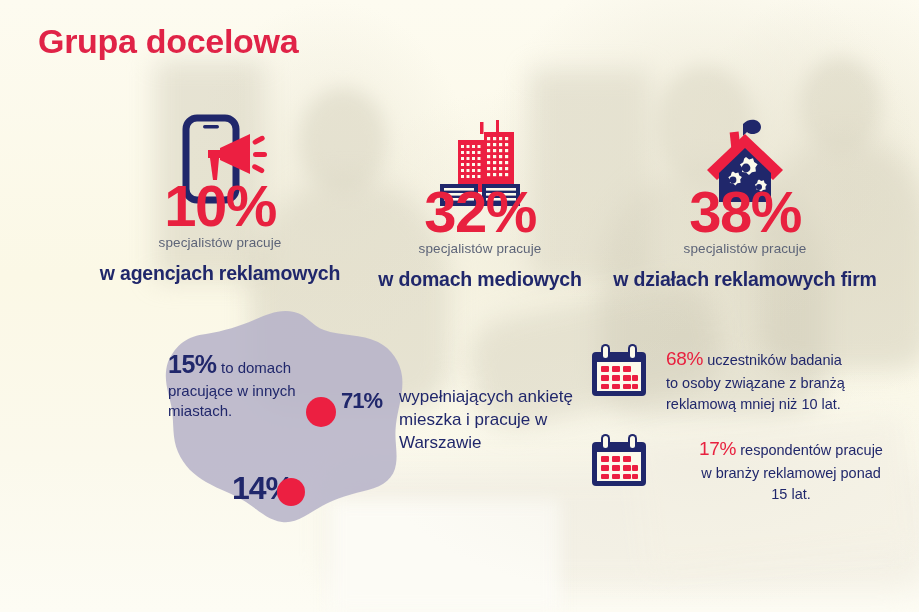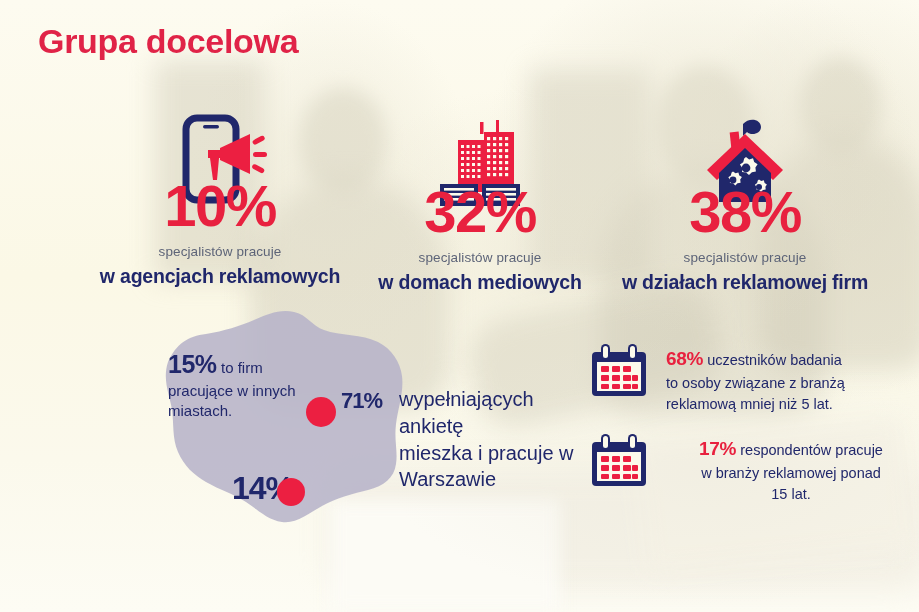--- a/index.html
+++ b/index.html
@@ -49,50 +49,50 @@
   }
 
   
   .stat{position:absolute;text-align:center;}
   .stat .icon-wrap{height:92px;display:flex;align-items:flex-end;justify-content:center;}
   .stat .pct{
     font-size:58px;font-weight:bold;color:#e8213f;line-height:.82;
     letter-spacing:-1.5px;margin-top:-22px;position:relative;z-index:3;
   }
   .stat .cap{
-    font-size:13.5px;color:#5d6478;margin-top:14px;letter-spacing:.1px;
+    font-size:13.5px;color:#5d6478;margin-top:5px;letter-spacing:.1px;
   }
   .stat .strong{
-    font-size:19.5px;font-weight:bold;color:#20276b;margin-top:6px;letter-spacing:-.2px;
+    font-size:19.5px;font-weight:bold;color:#20276b;margin-top:12px;letter-spacing:-.2px;
   }
   #stat-1{left:60px;top:112px;width:320px;}
   #stat-2{left:340px;top:118px;width:280px;}
   #stat-3{left:580px;top:118px;width:330px;}
 
   
   .map-wrap{position:absolute;left:128px;top:300px;width:310px;height:235px;}
   .map-wrap svg{display:block;filter:blur(.4px);}
   .map-txt{position:absolute;color:#20276b;}
   #txt-15{left:168px;top:348px;width:180px;line-height:1.3;}
   #txt-15 .big{font-size:25px;font-weight:bold;letter-spacing:-.5px;}
   #txt-15 .small{font-size:15px;}
   #txt-krakow{left:138px;top:473px;width:120px;text-align:right;font-size:15px;line-height:1.22;}
   .num14{position:absolute;left:232px;top:470px;font-size:32px;font-weight:bold;color:#20276b;letter-spacing:-1px;}
   .dot{position:absolute;border-radius:50%;background:#ec1f41;}
   #dot-krakow{left:277px;top:478px;width:28px;height:28px;}
   #dot-warsaw{left:306px;top:397px;width:30px;height:30px;}
   .num71{position:absolute;left:341px;top:388px;font-size:22px;font-weight:bold;color:#20276b;letter-spacing:-1px;}
-  #txt-warsaw{position:absolute;left:399px;top:386px;width:180px;font-size:20px;color:#20276b;line-height:1.34;}
+  #txt-warsaw{position:absolute;left:399px;top:386px;width:180px;font-size:17px;color:#20276b;line-height:1.34;}
 
   
   .cal-row{position:absolute;display:flex;align-items:flex-start;gap:16px;}
   #cal-1{left:588px;top:340px;}
   #cal-2{left:588px;top:430px;text-align:center;}
   .cal-txt{font-size:14.5px;color:#20276b;line-height:1.42;width:250px;padding-top:6px;}
-  .cal-txt .pctr{color:#e8213f;font-weight:bold;font-size:19px;letter-spacing:-.3px;}
+  .cal-txt .pctr{color:#e8213f;font-weight:normal;font-size:19px;letter-spacing:-.3px;}
 </style>
 </head>
 <body>
 
 <div id="stage">
 
   <div class="bg-layer bg-base"></div>
   <div class="bg-layer">
     <div class="ghost soft g-tower"></div>
     <div class="ghost soft g-bld"></div>
@@ -225,39 +225,39 @@
           <circle cx="53" cy="50" r="4.4" fill="#20276b"></circle>
           <path d="M40 62 m0,-8.5 l2.5,1.8 2.9,-0.9 0.9,3 2.6,1.6 -1.7,2.6 0.4,3.1 -3.1,0.5 -2.2,2.2 -2.3,-2.1 -3.1,-0.4 0.2,-3.1 -1.8,-2.5 2.5,-1.8 0.8,-3 z"></path>
           <circle cx="40" cy="62" r="3.4" fill="#20276b"></circle>
           <path d="M66 69 m0,-7.5 l2.2,1.6 2.6,-0.8 0.8,2.7 2.3,1.4 -1.5,2.3 0.3,2.7 -2.7,0.5 -2,1.9 -2,-1.8 -2.7,-0.4 0.2,-2.7 -1.6,-2.2 2.2,-1.6 0.7,-2.6 z"></path>
           <circle cx="66" cy="69" r="3" fill="#20276b"></circle>
         </g>
       </svg>
     </div>
     <div class="pct">38%</div>
     <div class="cap">specjalistów pracuje</div>
-    <div class="strong">w działach reklamowej firm</div>
+    <div class="strong">w działach reklamowych firm</div>
   </div>
 
   <div class="map-wrap">
     <svg width="310" height="235" viewBox="0 0 310 235">
       <path d="M40 62 C48 44 60 36 78 34 C96 31 112 26 126 20
                C140 14 152 9 166 12 C178 14 184 26 196 30
                C212 36 234 34 250 42 C264 49 272 62 274 76
                C276 92 270 108 268 124 C266 140 270 152 268 164
                C266 178 256 186 240 190 C224 194 208 198 194 206
                C180 214 168 224 154 222 C140 220 130 210 118 202
                C106 194 92 190 78 182 C66 175 56 166 50 152
                C44 138 46 124 44 110 C42 96 34 80 40 62 Z" fill="#b6b2c8" opacity="0.86"></path>
     </svg>
   </div>
 
   <div class="map-txt" id="txt-15">
     <span class="big">15%</span>
-    <span class="small">to firm</span><br>
+    <span class="small">to domach</span><br>
     <span class="small">pracujące w innych</span><br>
     <span class="small">miastach.</span>
   </div>
 
   <div class="num14">14%</div>
   <div class="dot" id="dot-krakow"></div>
 
   <div class="dot" id="dot-warsaw"></div>
   <div class="num71">71%</div>
   <div id="txt-warsaw">
@@ -285,21 +285,21 @@
         <rect x="13" y="44" width="8" height="5" rx="1"></rect>
           <rect x="24" y="44" width="8" height="5" rx="1"></rect>
           <rect x="35" y="44" width="8" height="5" rx="1"></rect>
           <rect x="44" y="44" width="6" height="5" rx="1"></rect>
       </g>
     </svg>
     <div class="cal-txt">
       <span class="pctr">68%</span>
       <span>uczestników badania</span><br>
       <span>to osoby związane z branżą</span><br>
-      <span>reklamową mniej niż 5 lat.</span>
+      <span>reklamową mniej niż 10 lat.</span>
     </div>
   </div>
 
   <div class="cal-row" id="cal-2">
     <svg width="62" height="62" viewBox="0 0 62 62">
       <rect x="4" y="12" width="54" height="44" rx="4" fill="#20276b"></rect>
       <rect x="9" y="22" width="44" height="29" fill="#fcfaec"></rect>
       <rect x="13" y="4" width="9" height="16" rx="4.5" fill="#20276b"></rect>
       <rect x="15" y="6" width="5" height="12" rx="2.5" fill="#fcfaec"></rect>
       <rect x="40" y="4" width="9" height="16" rx="4.5" fill="#20276b"></rect>

